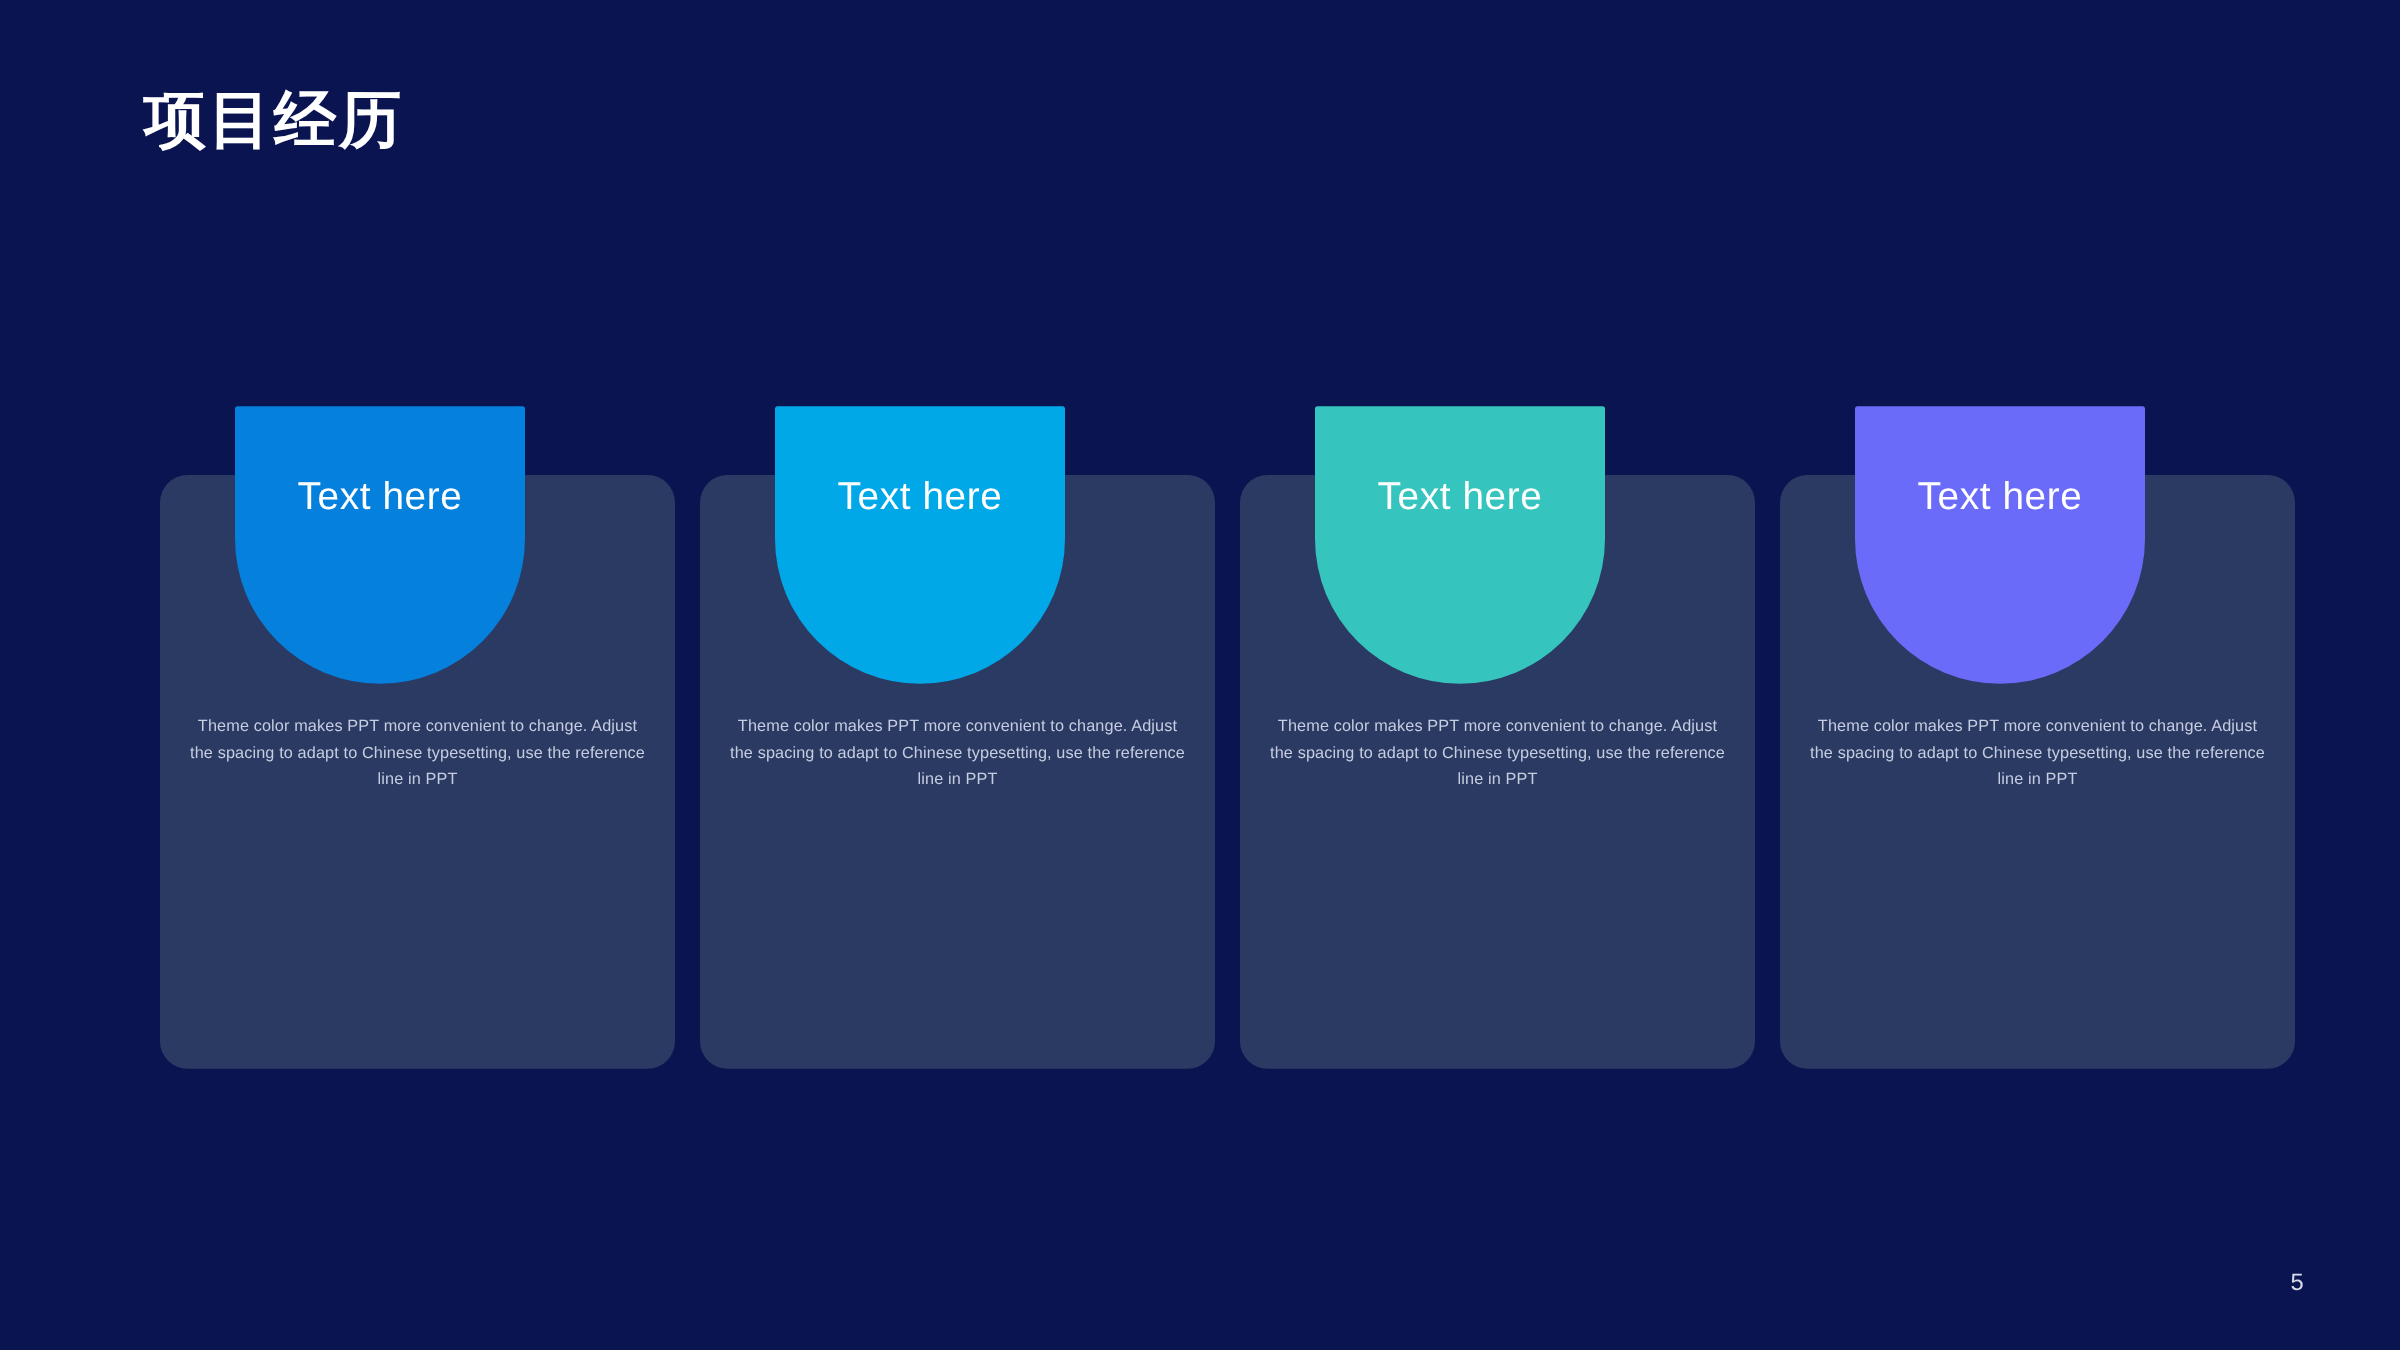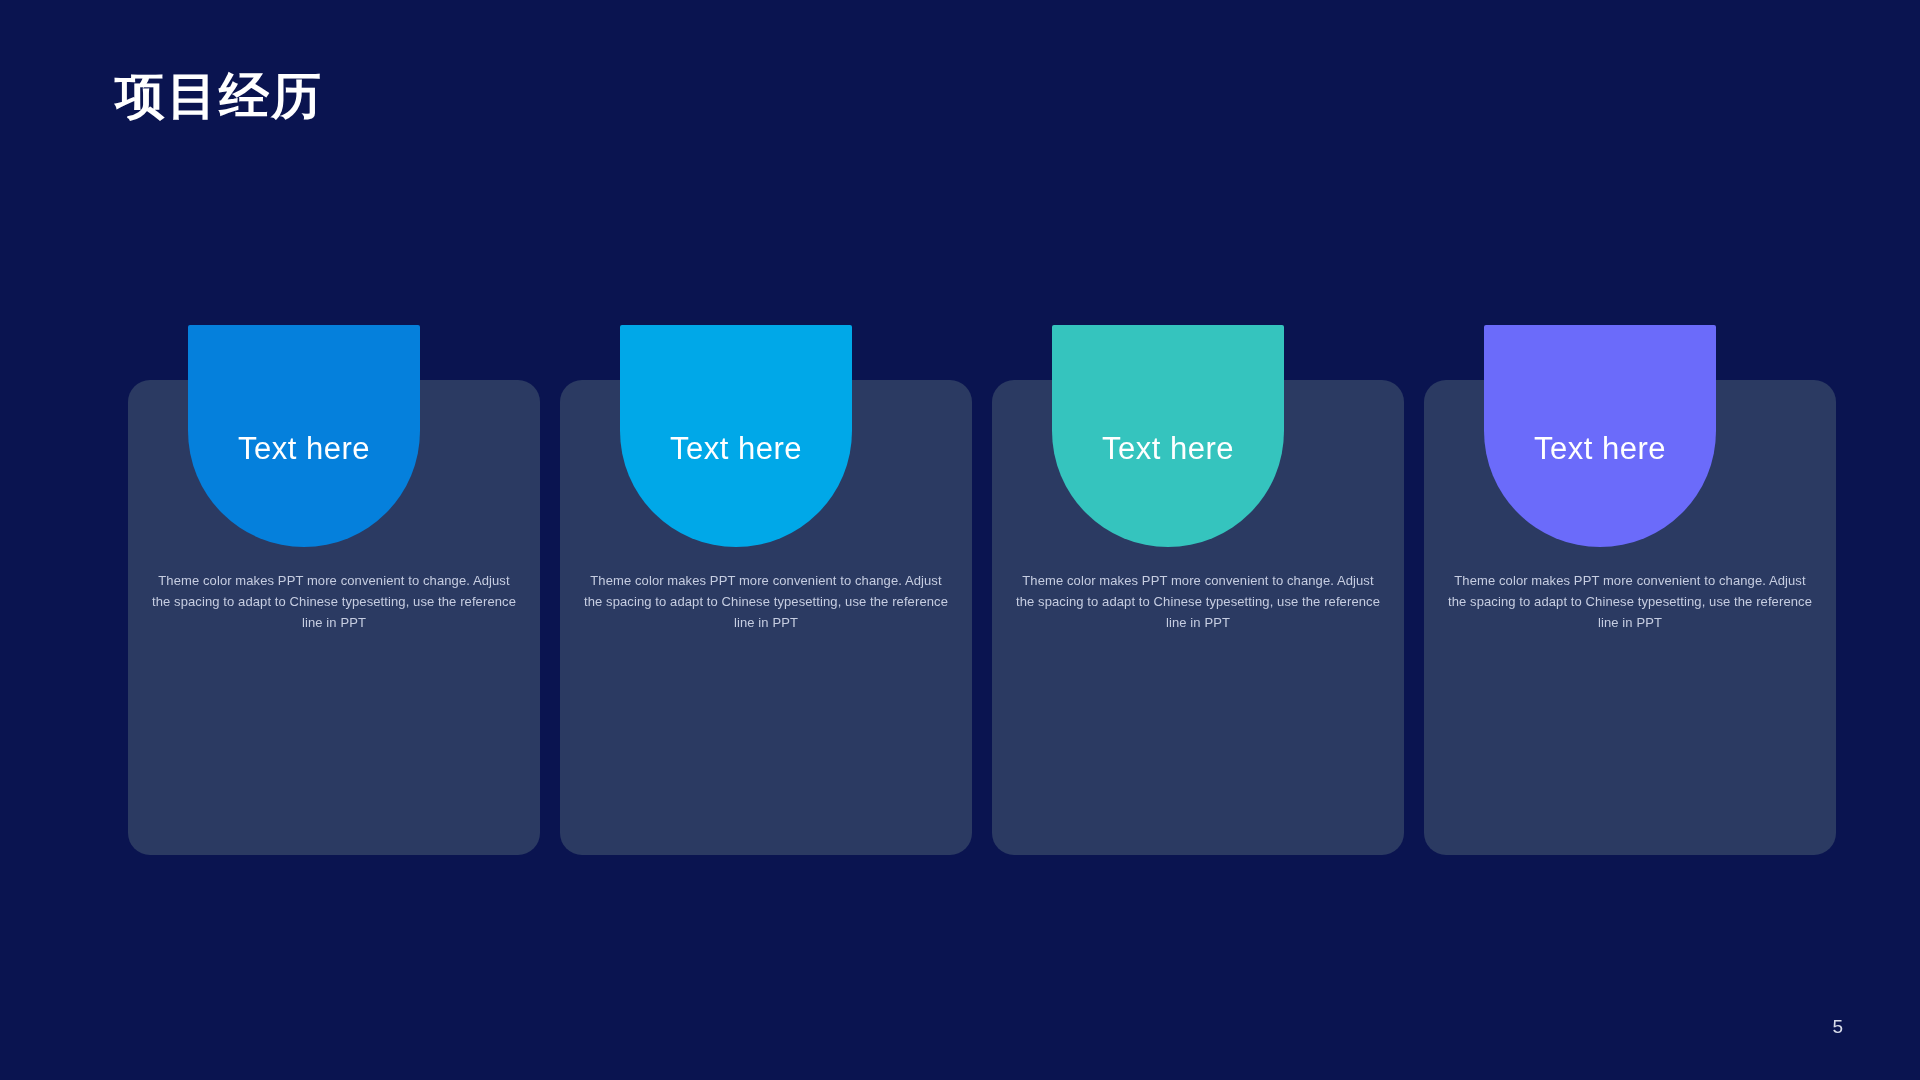--- a/index.html
+++ b/index.html
@@ -77,21 +77,21 @@
     width:232px;
     height:222px;
     border-radius:2px 2px 116px 116px;
     display:flex;
     align-items:flex-start;
     justify-content:center;
     overflow:hidden;
   }
 
   .shield-label {
-    margin-top:108px;
+    margin-top:56px;
     font-size:31px;
     color:#ffffff;
     letter-spacing:0.5px;
     line-height:1;
     white-space:nowrap;
   }
 
   
   .card-body {
     position:absolute;

